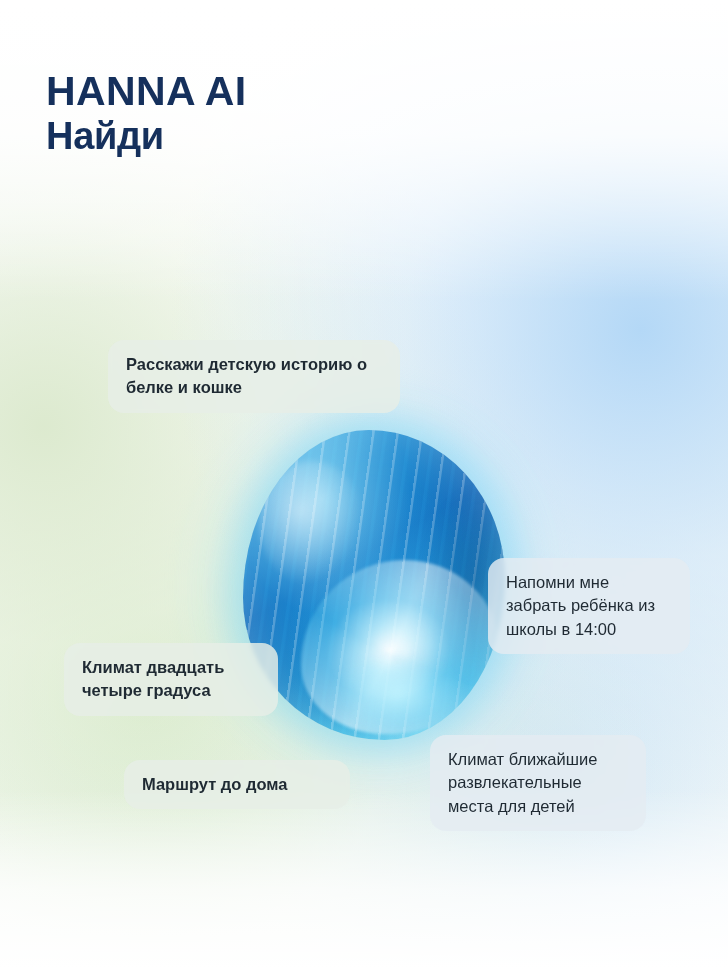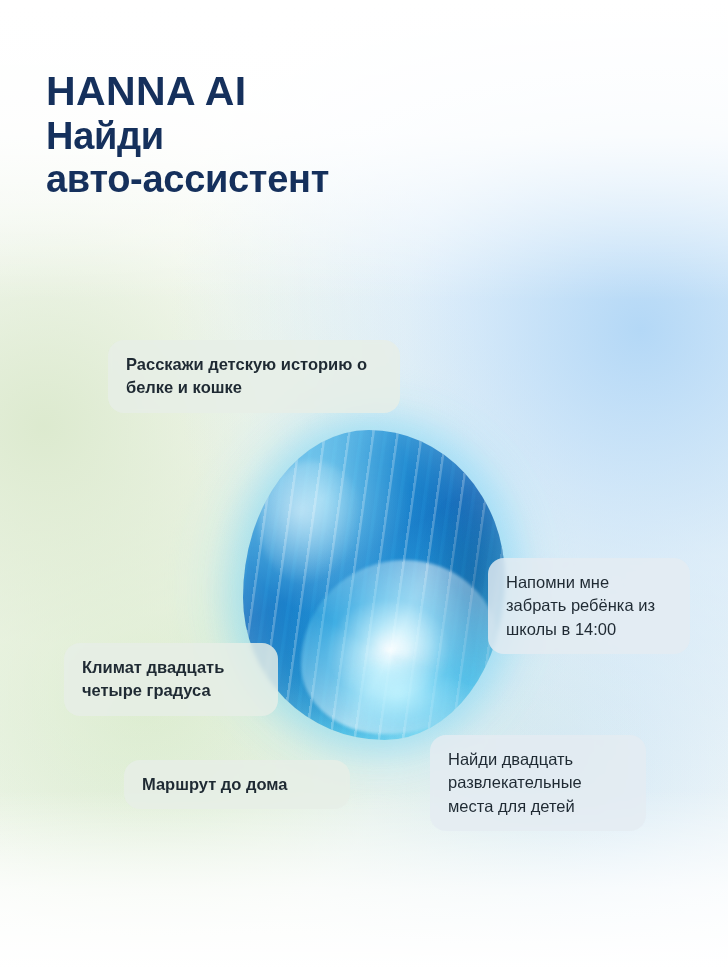--- a/index.html
+++ b/index.html
@@ -190,33 +190,32 @@
 
 <div class="poster">
 
   <div class="bg-base"></div>
   <div class="bg-soft-top"></div>
   <div class="bg-soft-bottom"></div>
 
   <div class="headline">
     <span class="brand">HANNA AI</span>
     <span class="sub1">Найди</span>
-    <span class="sub2">авто-ассистент</span>
   </div>
 
   <div class="orb-wrap">
     <div class="orb-glow"></div>
     <div class="orb">
       <div class="ridges"></div>
       <div class="shadow-right"></div>
       <div class="swirl"></div>
       <div class="hi-left"></div>
       <div class="hi-bottom"></div>
     </div>
   </div>
 
   <div class="bubble tinted-green" id="b-story">Расскажи детскую историю о белке и кошке</div>
   <div class="bubble tinted-blue" id="b-remind">Напомни мне забрать ребёнка из школы в 14:00</div>
   <div class="bubble tinted-green" id="b-climate">Климат двадцать четыре градуса</div>
   <div class="bubble tinted-green" id="b-route">Маршрут до дома</div>
-  <div class="bubble tinted-blue" id="b-places">Найди двадцать развлекательные места для детей</div>
+  <div class="bubble tinted-blue" id="b-places">Климат ближайшие развлекательные места для детей</div>
 
 </div>
 
 </body></html>

